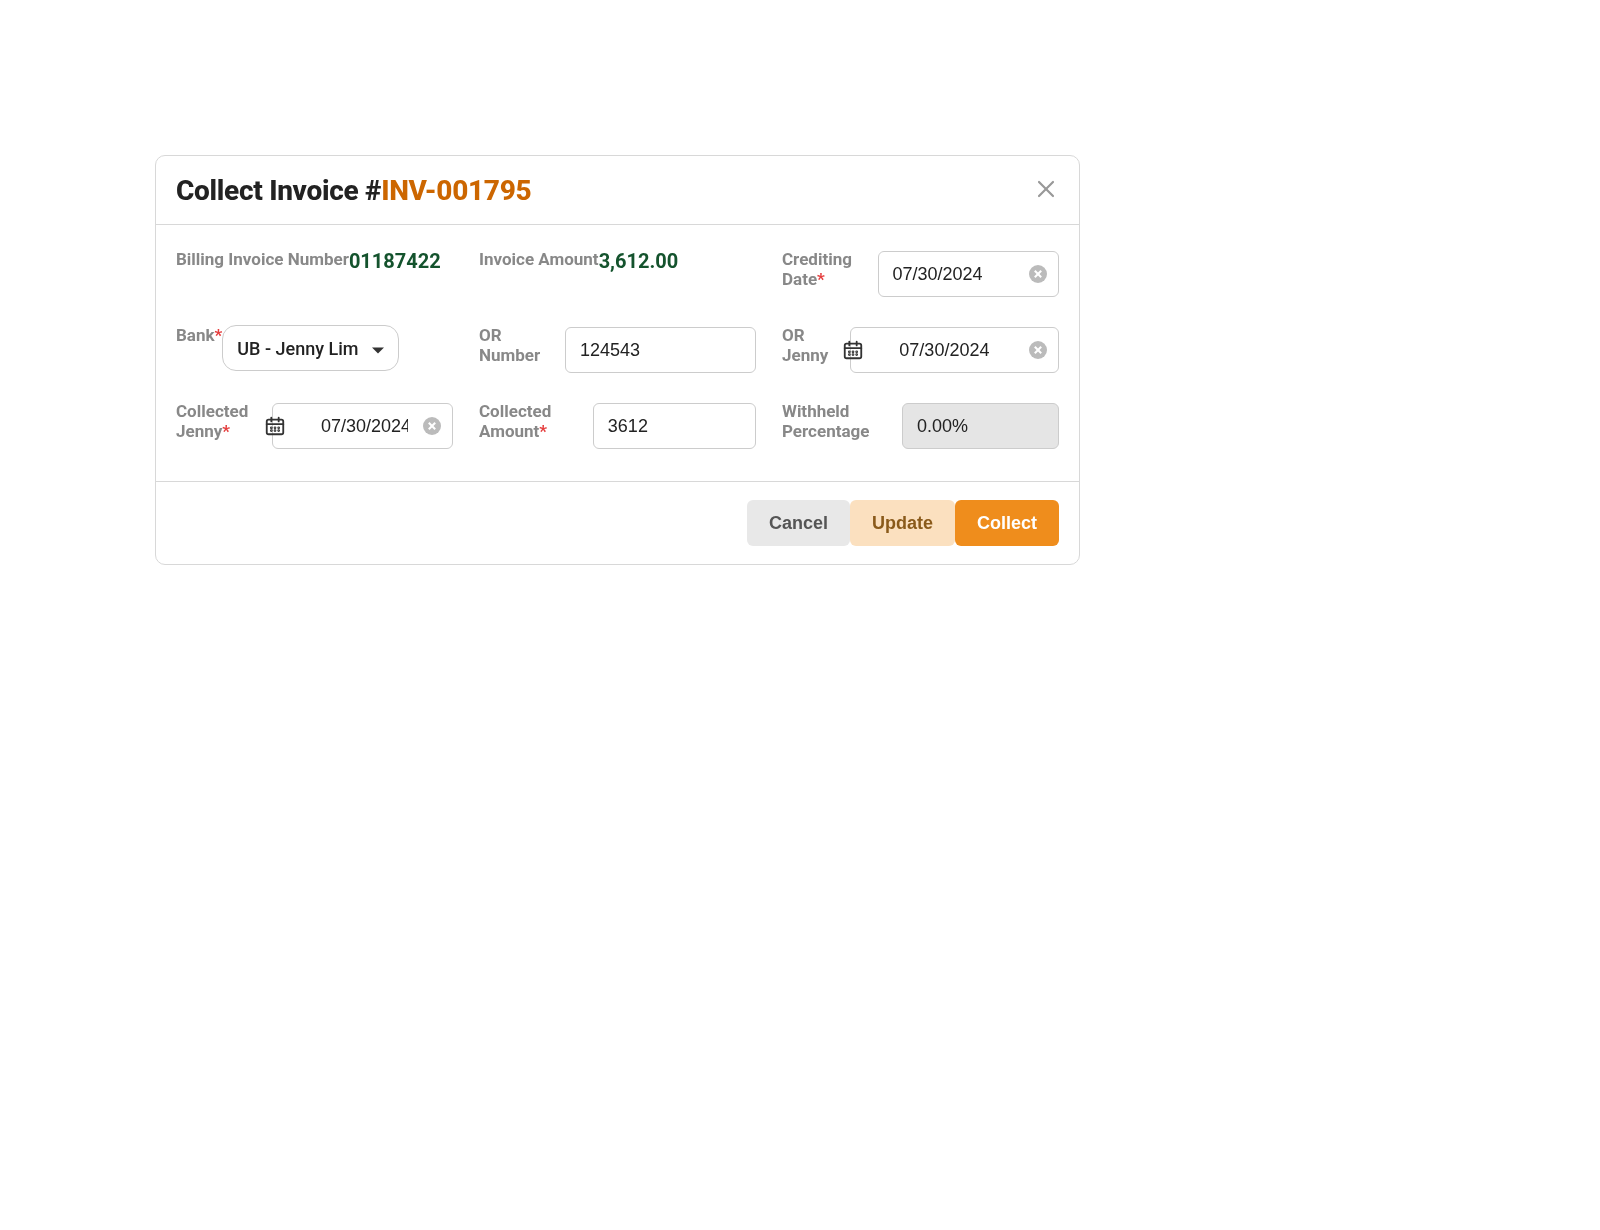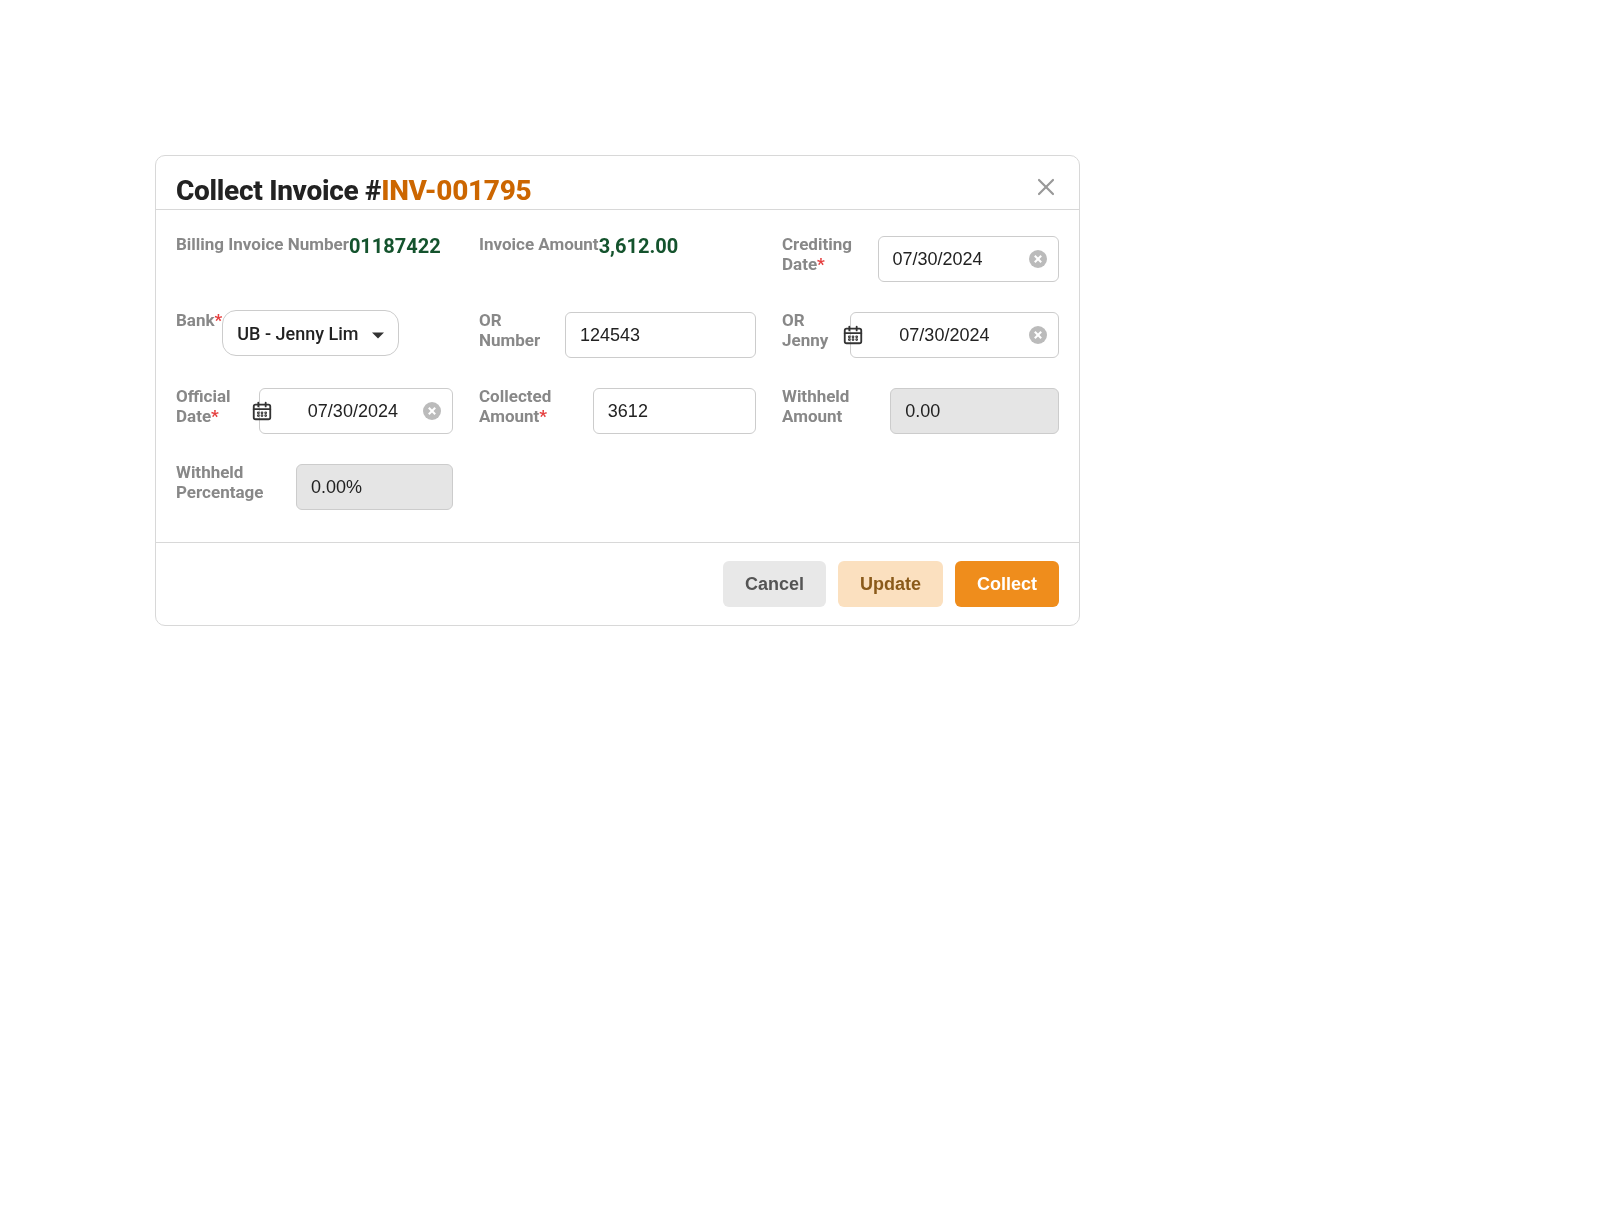--- a/index.html
+++ b/index.html
@@ -23,22 +23,22 @@
       width: 925px;
       background: #ffffff;
       border: 1px solid #d8d8d8;
       border-radius: 10px;
       overflow: hidden;
     }
     
     .modal-header {
       display: flex;
       justify-content: space-between;
-      align-items: flex-start;
-      padding: 18px 20px 2px 20px;
+      align-items: center;
+      padding: 18px 20px 17px 20px;
       border-bottom: 1px solid #d8d8d8;
     }
     
     .modal-title {
       font-size: 28px;
       font-weight: 800;
       color: #222222;
       letter-spacing: -0.3px;
     }
     
@@ -203,21 +203,20 @@
       height: 10px;
       fill: #333333;
     }
     
     .modal-footer {
       display: flex;
       justify-content: flex-end;
       align-items: center;
       padding: 18px 20px;
       border-top: 1px solid #d8d8d8;
-      gap: 12px;
     }
     
     .btn {
       height: 46px;
       padding: 0 22px;
       font-size: 18px;
       font-weight: 700;
       border: none;
       border-radius: 6px;
       cursor: pointer;
@@ -335,21 +334,21 @@
                   <line x1="1" y1="1" x2="9" y2="9"></line>
                   <line x1="9" y1="1" x2="1" y2="9"></line>
                 </svg>
             </span>
           </span>
         </div>
       </div>
 
       <div class="form-group">
         <label class="form-label">
-          <span>Official Date</span><span class="required">*</span>
+          <span>Collected Jenny</span><span class="required">*</span>
         </label>
         <div class="input-wrapper">
           <span class="icon-left calendar-icon">
             <svg viewBox="0 0 24 24" stroke-width="2" stroke-linecap="round" stroke-linejoin="round">
                 <rect x="3" y="5" width="18" height="16" rx="2"></rect>
                 <line x1="3" y1="10" x2="21" y2="10"></line>
                 <line x1="8" y1="3" x2="8" y2="7"></line>
                 <line x1="16" y1="3" x2="16" y2="7"></line>
                 <circle cx="8" cy="14" r="0.5" fill="#333"></circle>
                 <circle cx="12" cy="14" r="0.5" fill="#333"></circle>
@@ -373,26 +372,20 @@
 
       <div class="form-group">
         <label class="form-label">
           <span>Collected Amount</span><span class="required">*</span>
         </label>
         <div class="input-wrapper">
           <input type="text" class="text-input" value="3612" style="">
         </div>
       </div>
 
-      <div class="form-group">
-        <label class="form-label">Withheld Amount</label>
-        <div class="input-wrapper">
-          <input type="text" class="text-input disabled" readonly="" value="0.00" style="">
-        </div>
-      </div>
 
       <div class="form-group">
         <label class="form-label">Withheld Percentage</label>
         <div class="input-wrapper">
           <input type="text" class="text-input disabled" readonly="" value="0.00%" style="">
         </div>
       </div>
 
     </div>
   </div>

